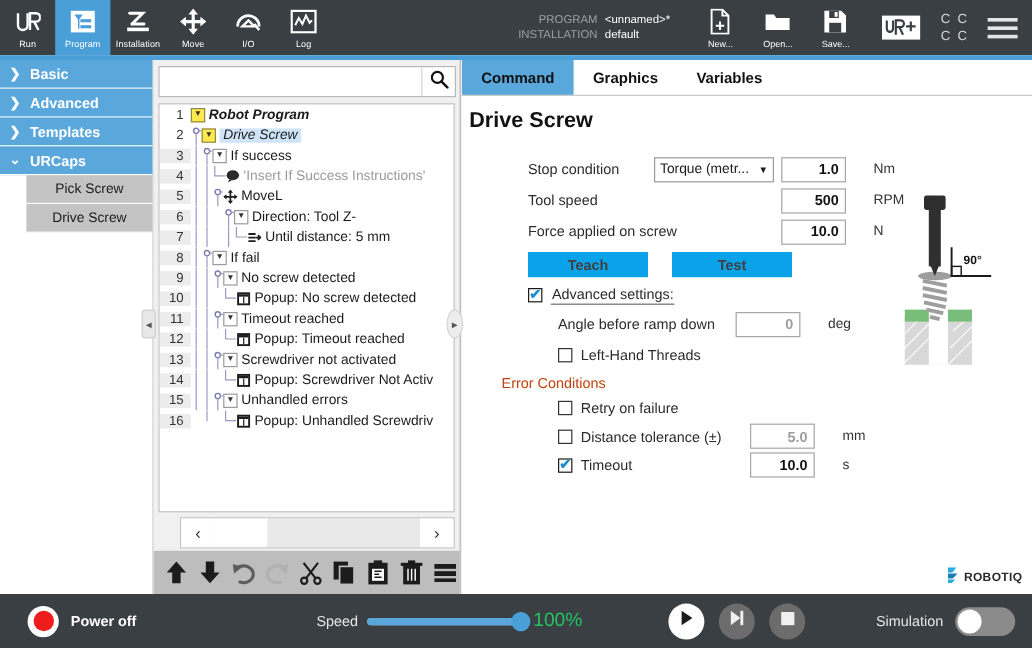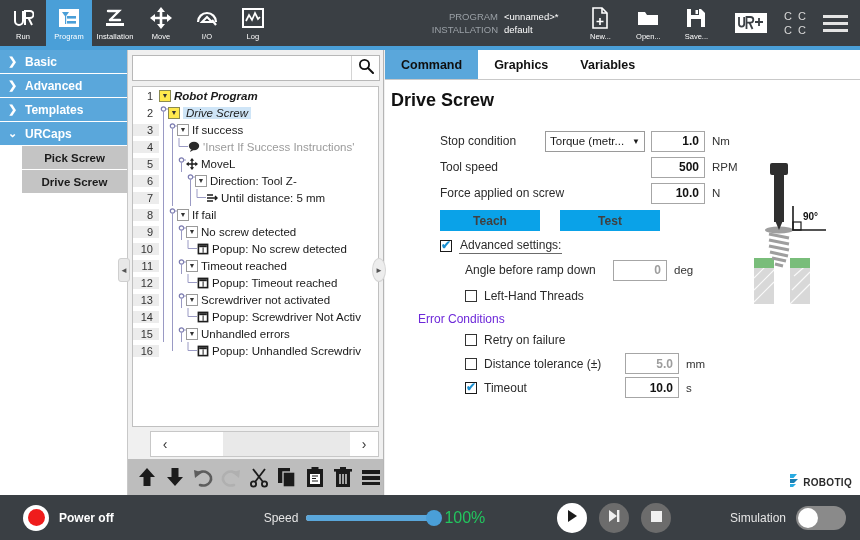--- a/index.html
+++ b/index.html
@@ -64,21 +64,21 @@
   .cat {
     height: 24px; background: #5aa7db; color: #fff;
     display: flex; align-items: center; gap: 6px; padding-left: 8px;
     font-size: 12px; font-weight: bold; cursor: pointer;
     border-bottom: 1px solid #fff;
   }
   .cat .chev { font-size: 11px; font-weight: bold; width: 11px; }
   .subitem {
     height: 24px; margin-left: 22px; background: #c4c4c4;
     display: flex; align-items: center; justify-content: center;
-    font-size: 11.5px; font-weight: bold; color: #1b1b1b;
+    font-size: 11.5px; font-weight: normal; color: #1b1b1b;
     cursor: pointer; border-bottom: 1px solid #fff;
   }
 
   
   .treepane {
     position: absolute; left: 128px; top: 50px; width: 256px; bottom: 45px;
     background: #f0f0f0; border-right: 1px solid #b5b5b5;
   }
   .searchbox {
     position: absolute; left: 4px; top: 5px; width: 248px; height: 26px;
@@ -183,21 +183,21 @@
     display: flex; align-items: center; padding: 0 4px; font-size: 11.5px;
     color: #1a1a1a; cursor: pointer; position: relative;
   }
   .select .caret { position: absolute; right: 4px; font-size: 8px; }
   .numbox {
     width: 54px; height: 21px; border: 1px solid #a6a6a6; background: #fff;
     display: flex; align-items: center; justify-content: flex-end; padding-right: 5px;
     font-size: 12px; font-weight: bold; color: #111; margin-left: 6px;
   }
   .numbox.dim { color: #9d9d9d; font-weight: bold; }
-  .unit { font-size: 11.5px; color: #333; margin-left: 7px; }
+  .unit { font-size: 11.5px; color: #333; margin-left: 23px; }
 
   .btnrow { display: flex; gap: 20px; margin: 6px 0 4px 55px; }
   .bluebtn {
     width: 100px; height: 21px; background: #0aa2e8; color: #404040;
     display: flex; align-items: center; justify-content: center;
     font-size: 12px; font-weight: bold; cursor: pointer;
   }
 
   .checkrow { display: flex; align-items: center; height: 21px; margin-bottom: 3px; }
   .cbox {
@@ -206,21 +206,21 @@
     margin-right: 7px; flex: 0 0 auto; cursor: pointer;
   }
   .cbox.checked { border-color: #1a1a1a; }
   .cbox.checked::after {
     content: "✔"; color: #1a8fd1; font-size: 12px; line-height: 9px; font-weight: bold;
   }
   .ctext { font-size: 12px; color: #2b2b2b; }
   .underlined { border-bottom: 1px solid #6b6b6b; padding: 0 1px 1px 1px; }
   .sub2 { margin-left: 80px; }
   .sub-lbl-angle { width: 142px; font-size: 12px; color: #2b2b2b; }
-  .errcond { margin-left: 33px; font-size: 12px; color: #6d28d9; height: 20px; display: flex; align-items: center; }
+  .errcond { margin-left: 33px; font-size: 12px; color: #c2410c; height: 20px; display: flex; align-items: center; }
   .dt-label { width: 135px; font-size: 12px; color: #2b2b2b; }
   .to-label { width: 135px; font-size: 12px; color: #2b2b2b; }
 
   .diagram { position: absolute; right: 28px; top: 110px; width: 96px; height: 150px; }
 
   .robotiq {
     position: absolute; right: 8px; bottom: 4px; display: flex;
     align-items: center; gap: 3px;
   }
   .robotiq .txt { font-size: 10px; font-weight: bold; color: #2a2a2a; letter-spacing: .3px; }

